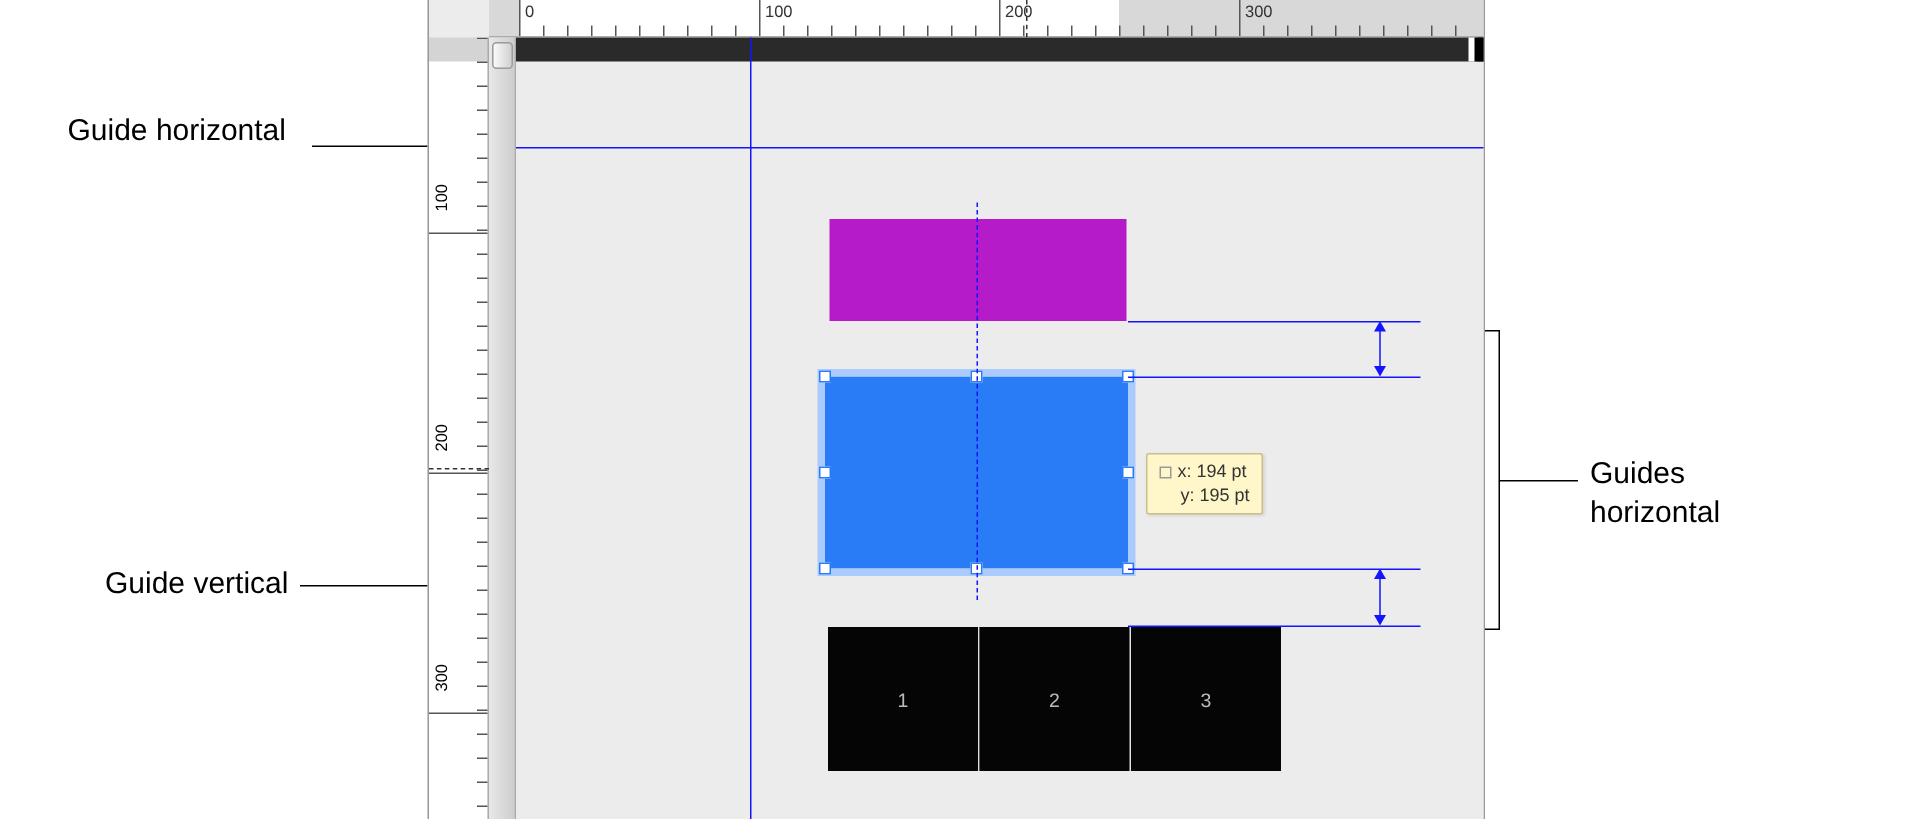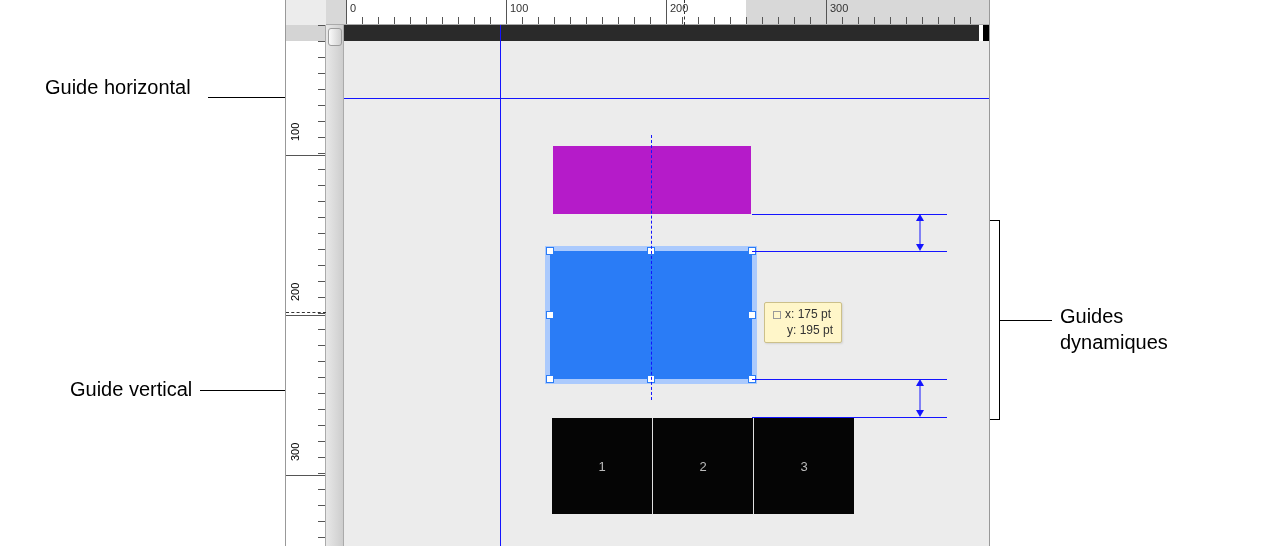--- a/index.html
+++ b/index.html
@@ -231,21 +231,21 @@
 </head>
 <body>
 
 <div class="label-text" style="left:45px;top:76px;">Guide horizontal</div>
 <div class="label-line" style="left:208px;top:97px;width:108px;height:1px;"></div>
 
 <div class="label-text" style="left:70px;top:378px;">Guide vertical</div>
 <div class="label-line" style="left:200px;top:390px;width:290px;height:1px;"></div>
 
 <div class="label-text" style="left:1060px;top:305px;">Guides</div>
-<div class="label-text" style="left:1060px;top:331px;">dynamiques</div>
+<div class="label-text" style="left:1060px;top:331px;">horizontal</div>
 <div class="label-line" style="left:1000px;top:320px;width:52px;height:1px;"></div>
 <div class="bracket" style="left:980px;top:220px;height:200px;"></div>
 
 <div class="editor">
 
   <div class="ruler-unit">pt</div>
 
   <div class="ruler-h">
     <div class="page-span" style="left:20px;width:400px;"></div>
 
@@ -389,21 +389,21 @@
     </div>
     <div class="dyn-arrow" style="left:569px;top:354px;height:38px;">
       <svg width="14" height="38">
           <line x1="7" y1="2" x2="7" y2="36" stroke="#1414ff" stroke-width="1"></line>
           <polygon points="7,0 3,7 11,7" fill="#1414ff"></polygon>
           <polygon points="7,38 3,31 11,31" fill="#1414ff"></polygon>
         </svg>
     </div>
 
     <div class="tooltip" style="left:420px;top:277px;">
-      <div><span class="sq"></span><span>x:</span> <span>175 pt</span></div>
+      <div><span class="sq"></span><span>x:</span> <span>194 pt</span></div>
       <div style="padding-left:14px;"><span>y:</span> <span>195 pt</span></div>
     </div>
 
     <div class="shape" style="left:208px;top:393px;width:302px;height:96px;display:flex;">
       <div class="black-box" style="flex:1;">1</div>
       <div class="black-box" style="flex:1;">2</div>
       <div class="black-box" style="flex:1;">3</div>
     </div>
 
   </div>

